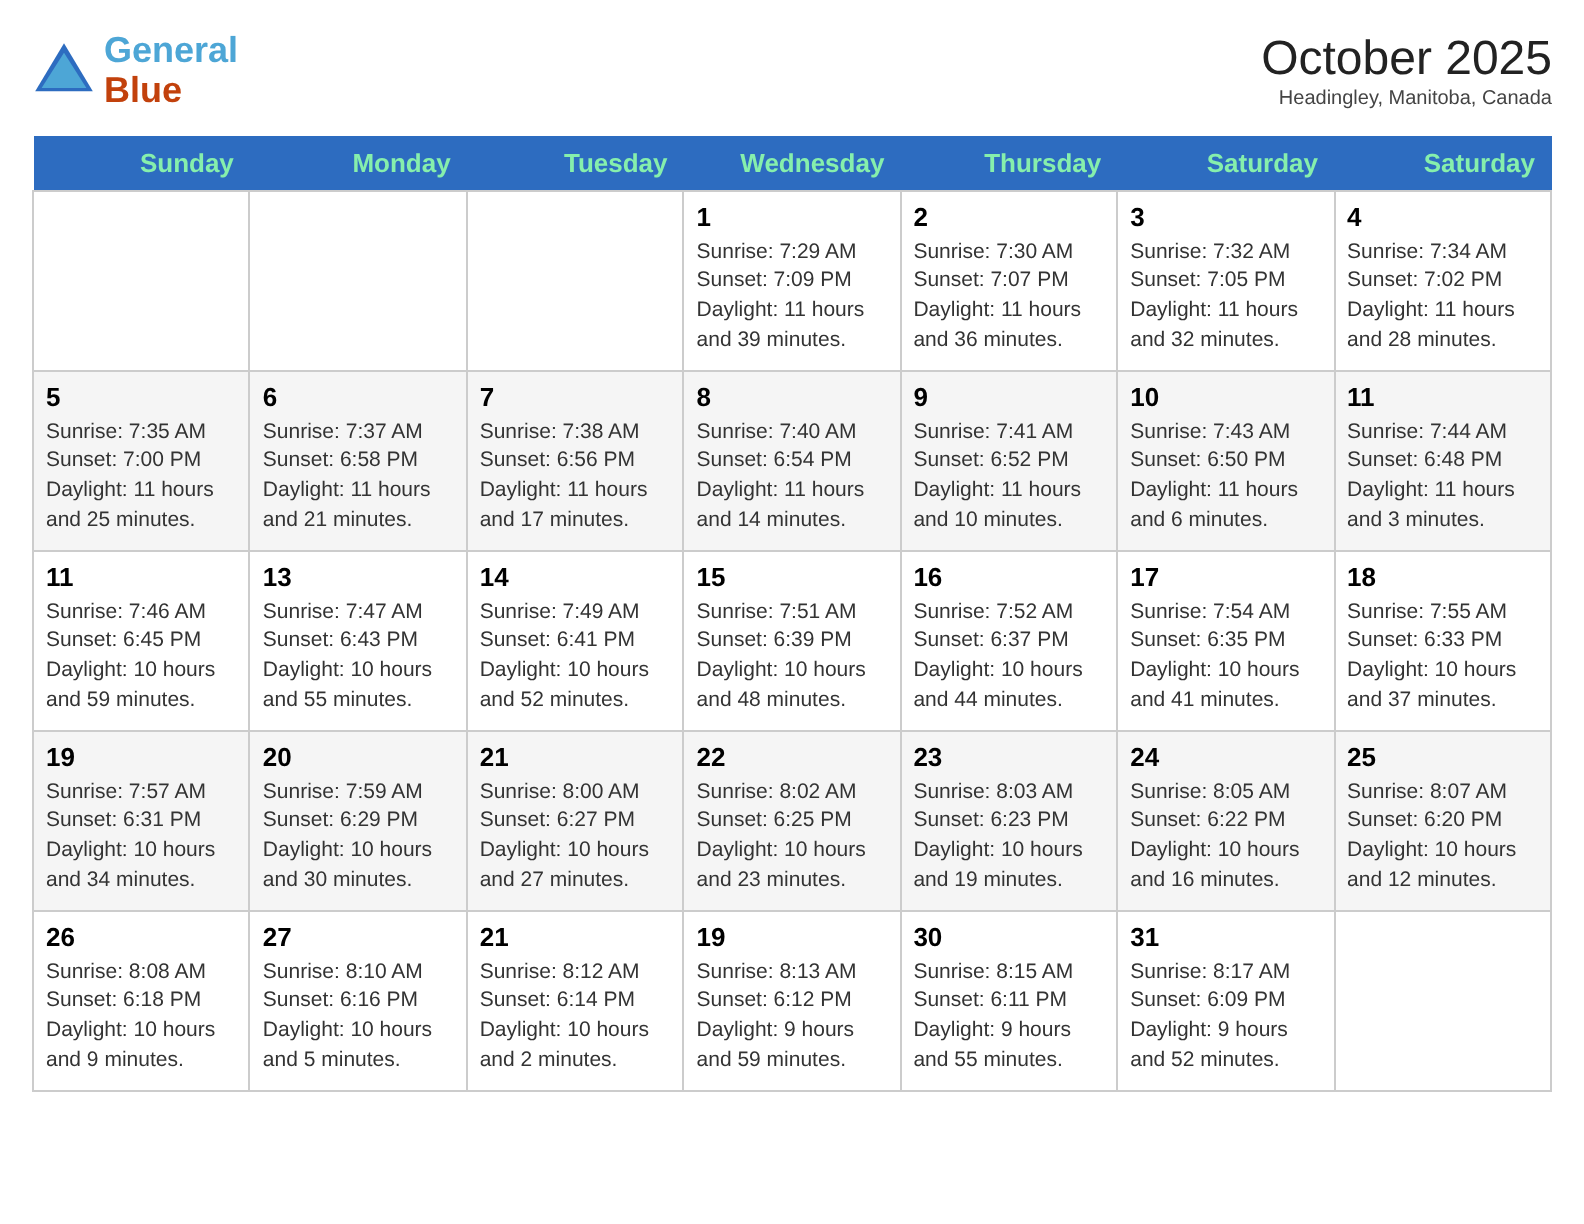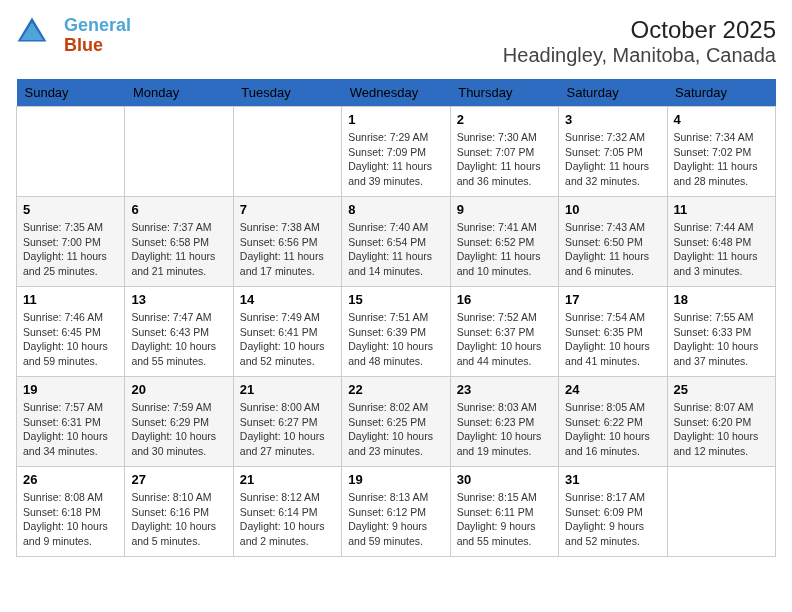--- a/index.html
+++ b/index.html
@@ -11,22 +11,22 @@
       padding: 16px;
     }
     .header {
       display: flex;
       justify-content: space-between;
       align-items: flex-start;
       margin-bottom: 12px;
     }
     .logo {
       display: flex;
-      align-items: flex-start;
-      gap: 16px;
+      align-items: center;
+      gap: 4px;
     }
     .logo-text {
       font-size: 18px;
       font-weight: bold;
       color: #1a4f8a;
       line-height: 1.1;
     }
     .logo-text span {
       color: #4da6d6;
     }
@@ -36,35 +36,35 @@
     }
     .title-section {
       text-align: right;
     }
     .month-title {
       font-size: 24px;
       font-weight: normal;
       color: #222;
     }
     .location {
-      font-size: 20px;
+      font-size: 10px;
       color: #444;
     }
     table {
       width: 100%;
       border-collapse: collapse;
       font-size: 11px;
     }
     .day-header {
       background-color: #2d6cc0;
-      color: #000000;
-      text-align: left;
+      color: #86efac;
+      text-align: right;
       padding: 6px 8px;
       font-size: 13px;
-      font-weight: normal;
+      font-weight: bold;
     }
     td {
       border: 1px solid #ccc;
       vertical-align: top;
       padding: 5px 6px;
       width: 14.28%;
       min-height: 80px;
       height: 90px;
     }
     .date-num {

